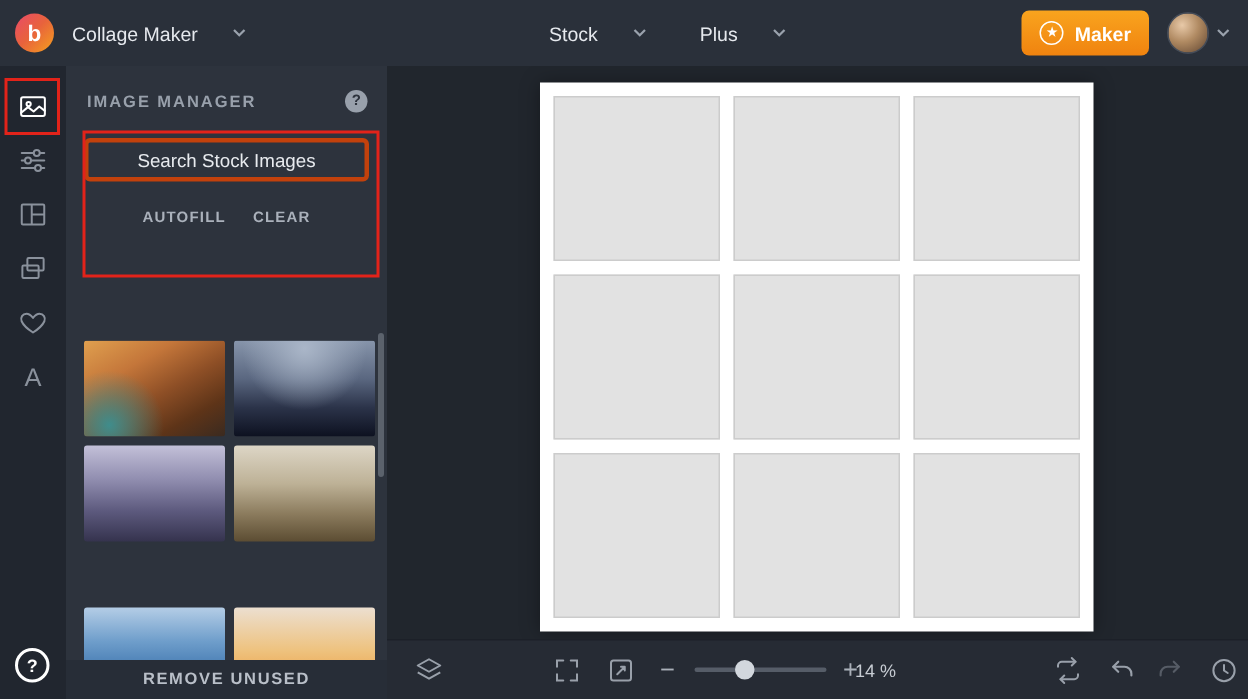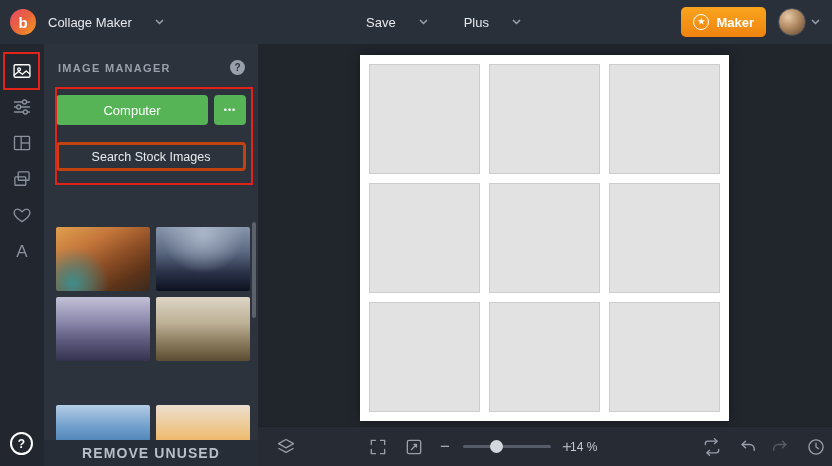--- a/index.html
+++ b/index.html
@@ -78,21 +78,21 @@
   .thumb-joshua-tree-day { background:
       linear-gradient(180deg,#ddd6c6 0%, #bdb196 40%, #8a7a5c 72%, #5c4d33 100%); }
   .thumb-ocean-shore { background:
       linear-gradient(180deg,#b4cde6 0%, #6f9ecb 35%, #3a71ab 72%, #2a5a90 100%); }
   .thumb-sunset-blur { background:
       linear-gradient(180deg,#ecdfd0 0%, #eec27e 45%, #ec9f45 80%, #e08a2e 100%); }
   .panel-scrollbar { position:absolute; right:2px; top:178px; width:4px; height:96px;
                      background:#5b626c; border-radius:2px; cursor:pointer; }
   .panel-bottom { position:absolute; bottom:0; left:0; width:100%; height:26px; background:#272d37;
                   display:flex; align-items:center; justify-content:center; color:#b9bfc8;
-                  font-size:14px; font-weight:bold; letter-spacing:1.1px; cursor:pointer; }
+                  font-size:11px; font-weight:bold; letter-spacing:1.1px; cursor:pointer; }
 
   
   .canvas-area { position:absolute; left:258px; top:44px; width:574px; height:382px; background:#21262d; }
   .collage { position:absolute; left:102px; top:11px; width:369px; height:366px; background:#fff;
              display:grid; grid-template-columns:repeat(3,1fr); grid-template-rows:repeat(3,1fr);
              gap:9px; padding:9px; box-shadow:0 0 12px rgba(0,0,0,0.35); }
   .cell { background:#e2e2e2; border:1px solid #cccccc; cursor:pointer; }
 
   
   .toolbar { position:absolute; left:258px; top:426px; width:574px; height:40px; background:#262b34;
@@ -124,21 +124,21 @@
     <div class="menu-btn app-menu">
       <span>Collage Maker</span>
       <span class="caret">
         <svg width="9" height="6" viewBox="0 0 9 6" fill="none" stroke="currentColor" stroke-width="1.5">
             <path d="M1 1l3.5 3.5L8 1"></path>
           </svg>
       </span>
     </div>
     <div class="topbar-center">
       <div class="menu-btn">
-        <span>Save</span>
+        <span>Stock</span>
         <span class="caret">
           <svg width="9" height="6" viewBox="0 0 9 6" fill="none" stroke="currentColor" stroke-width="1.5">
               <path d="M1 1l3.5 3.5L8 1"></path>
             </svg>
         </span>
       </div>
       <div class="menu-btn">
         <span>Plus</span>
         <span class="caret">
           <svg width="9" height="6" viewBox="0 0 9 6" fill="none" stroke="currentColor" stroke-width="1.5">
@@ -207,25 +207,25 @@
     </div>
   </div>
 
   <div class="panel">
     <div class="panel-header">
       <span class="panel-title">IMAGE MANAGER</span>
       <span class="panel-help">
         <span>?</span>
       </span>
     </div>
-    <div class="btn-row">
-      <button class="computer-btn">Computer</button>
-      <button class="more-btn">•••</button>
-    </div>
     <button class="search-btn">Search Stock Images</button>
+    <div class="autofill-row">
+      <span>AUTOFILL</span>
+      <span>CLEAR</span>
+    </div>
     <div class="thumb-area">
       <div class="thumb-grid">
 
       <div class="thumb thumb-canyon-waterfall"></div>
           <div class="thumb thumb-joshua-tree-dusk"></div>
           <div class="thumb thumb-desert-valley"></div>
           <div class="thumb thumb-joshua-tree-day"></div>
           <div class="thumb thumb-ocean-shore thumb-gap"></div>
           <div class="thumb thumb-sunset-blur thumb-gap"></div>
         </div>

